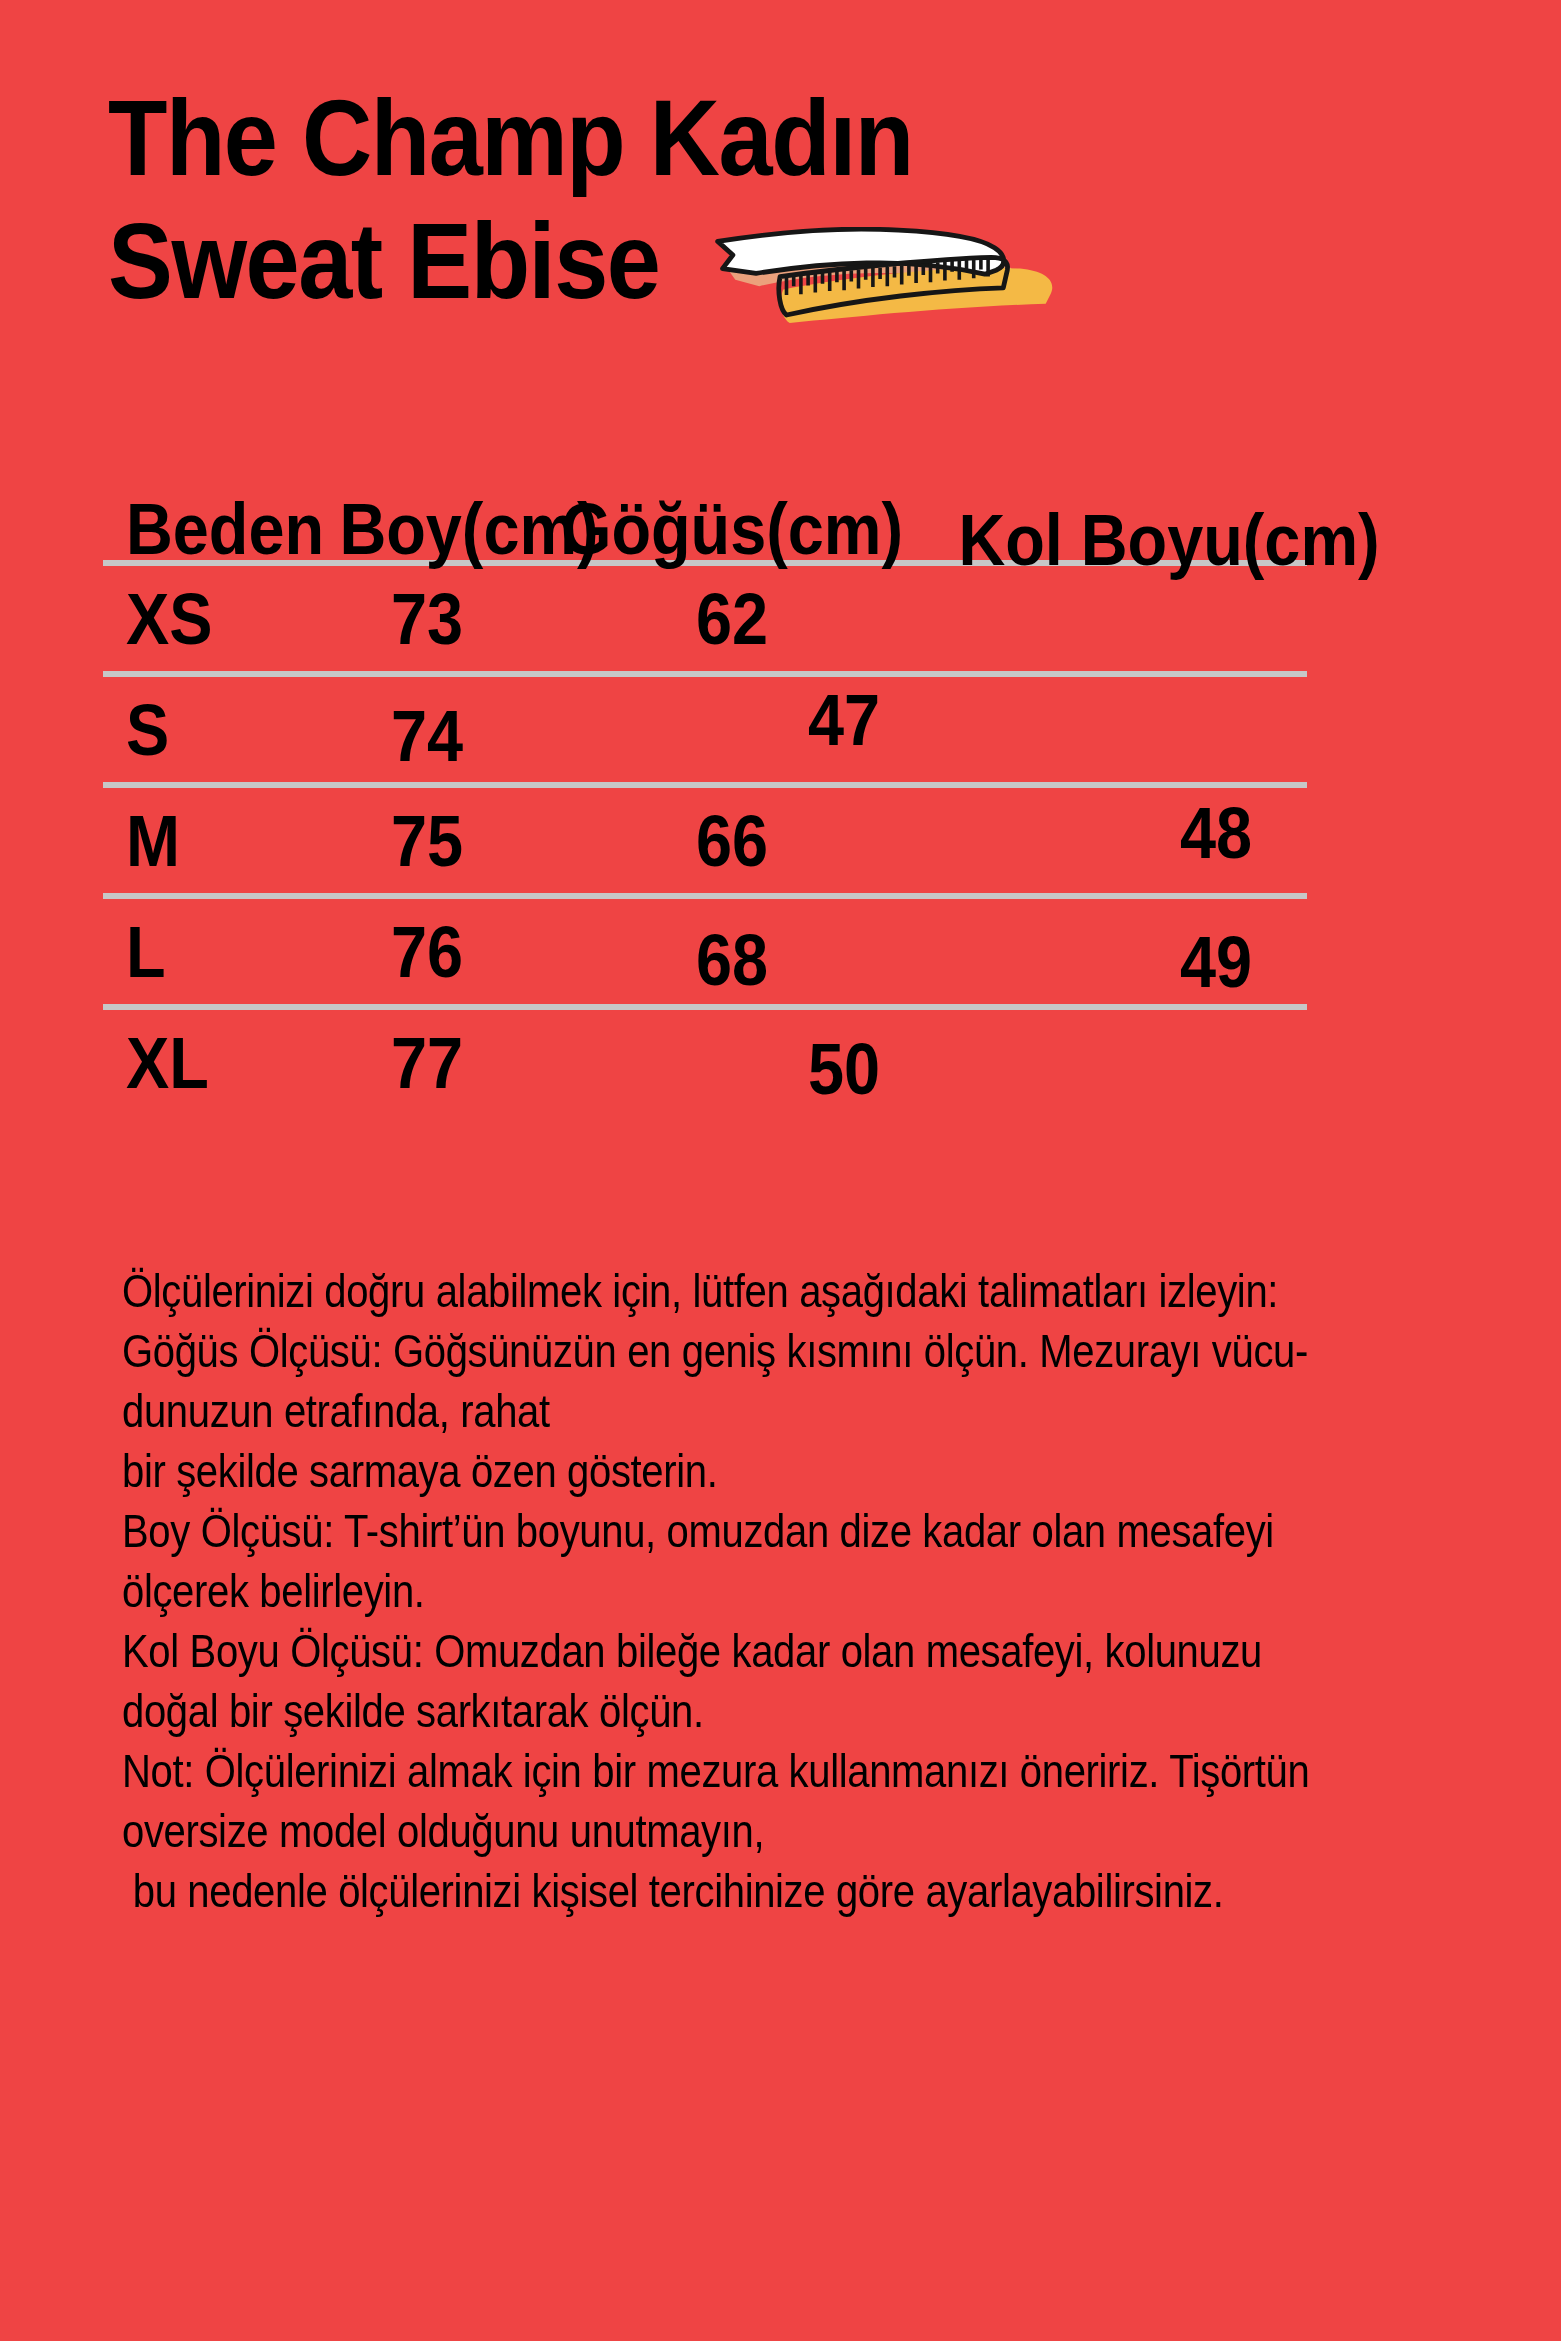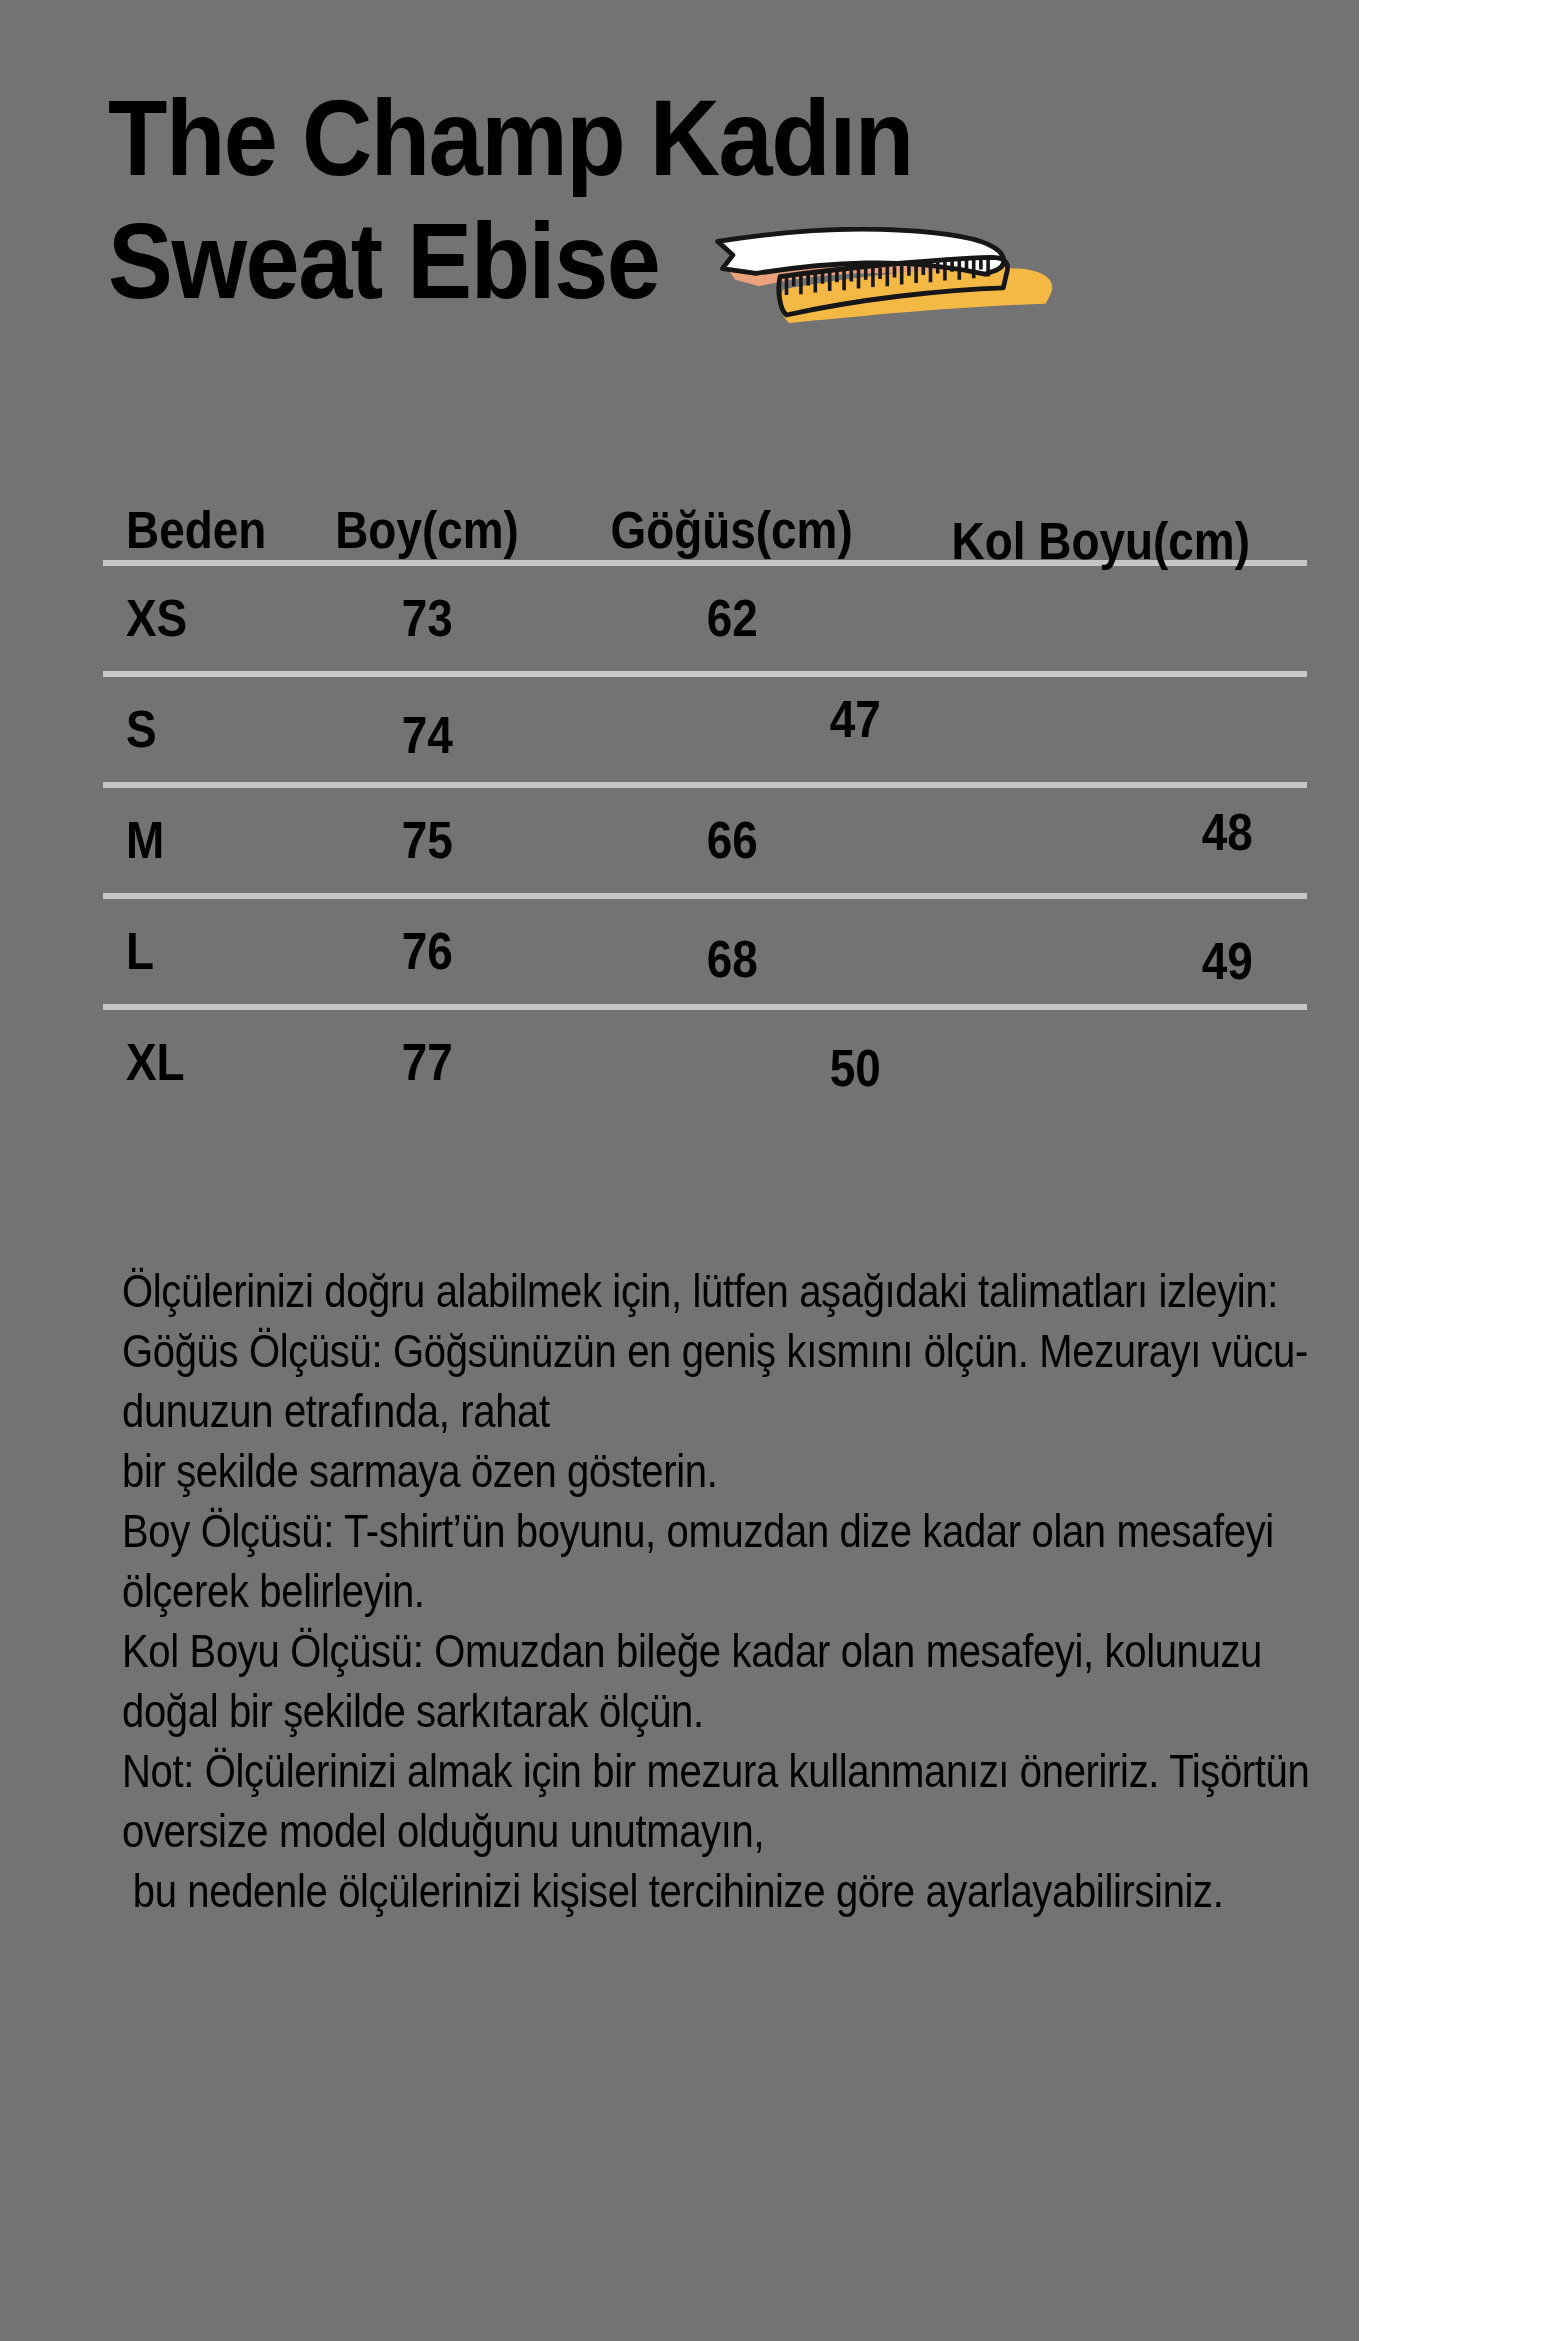--- a/index.html
+++ b/index.html
@@ -1,33 +1,33 @@
 <!DOCTYPE html>
 <html style="font-size:13px"><head>
 <meta charset="utf-8">
 <style>
   html,body{margin:0;padding:0;background:#ffffff;}
   body{width:1561px;height:2342px;font-family:"Liberation Sans",sans-serif;color:#000;}
-  .page{position:relative;width:1359px;height:2342px;background:#737373;overflow:hidden;}
+  .page{position:relative;width:1561px;height:2342px;background:#ef4444;overflow:hidden;}
 
   
   .title{position:absolute;left:108px;top:76px;font-size:108px;line-height:123px;
          font-weight:bold;letter-spacing:-1.6px;white-space:nowrap;
          transform:scaleX(0.9);transform-origin:0 0;}
 
   
   .tape{position:absolute;left:706px;top:227px;width:353px;height:104px;}
 
   
   .size-table{position:absolute;left:103px;top:488px;width:1204px;}
   .t-row{display:grid;grid-template-columns:222px 204px 406px 1fr;
          align-items:center;height:105px;border-bottom:6.4px solid #c7c7c7;}
   .t-row.header{height:72px;align-items:end;}
   .rows .t-row:last-child{border-bottom:none;}
-  .cell{font-weight:bold;font-size:51px;white-space:nowrap;}
+  .cell{font-weight:bold;font-size:72px;white-space:nowrap;}
   .c1{padding-left:22.5px;text-align:left;}
   .c2,.c3{text-align:center;text-decoration:underline;}
   .c4{text-align:right;padding-right:51px;}
   .cell span{display:inline-block;transform:scaleX(0.9);transform-origin:center;}
   .c1 span{transform-origin:0 50%;}
   .header .cell span{position:relative;z-index:2;}
   .header .c4 span{transform:scaleX(0.9) translateY(11.2px);}
   
   .rows .t-row:nth-child(2) .c2 span{transform:scaleX(.9) translateY(6.4px);}
   .rows .t-row:nth-child(2) .c4 span{transform:scaleX(.9) translateY(-9.6px);}

